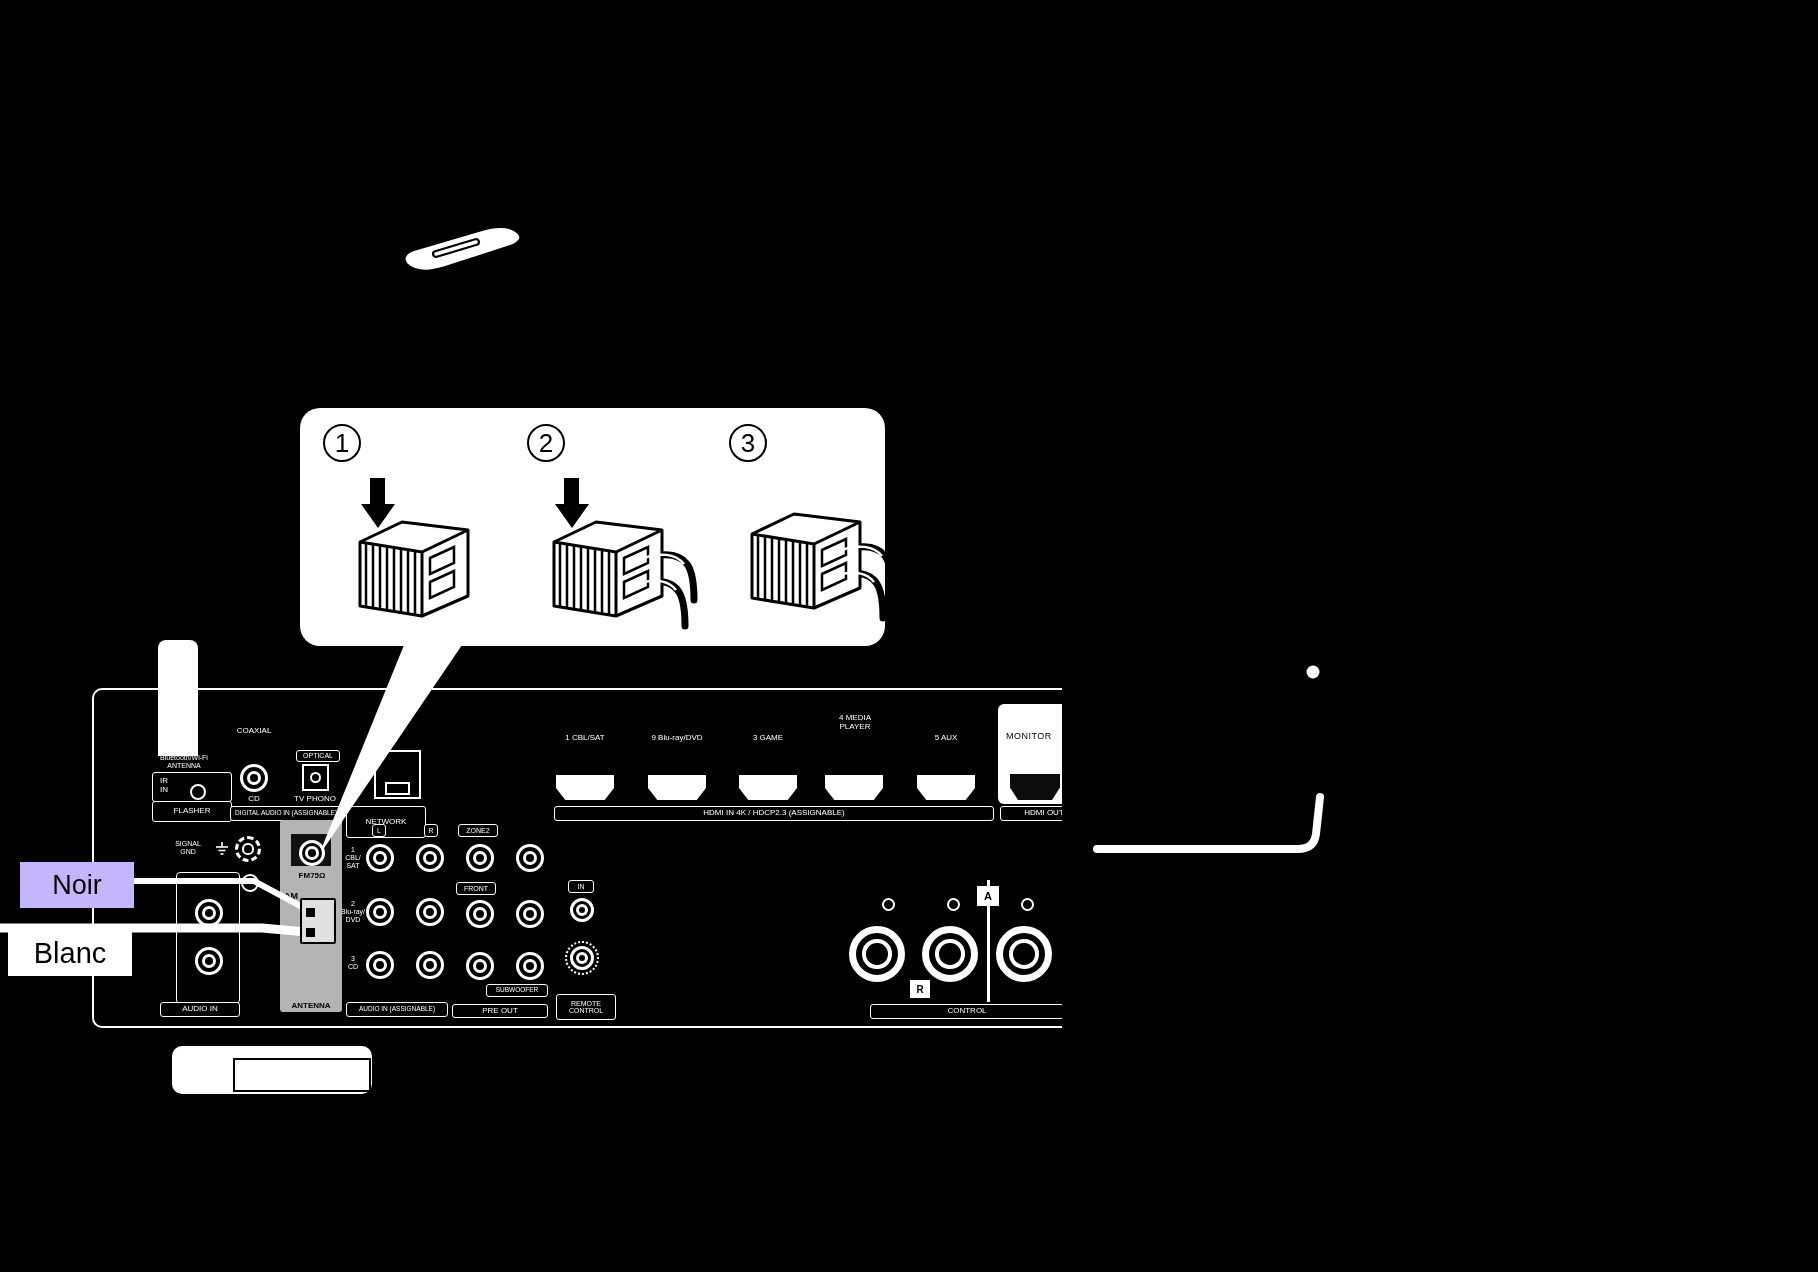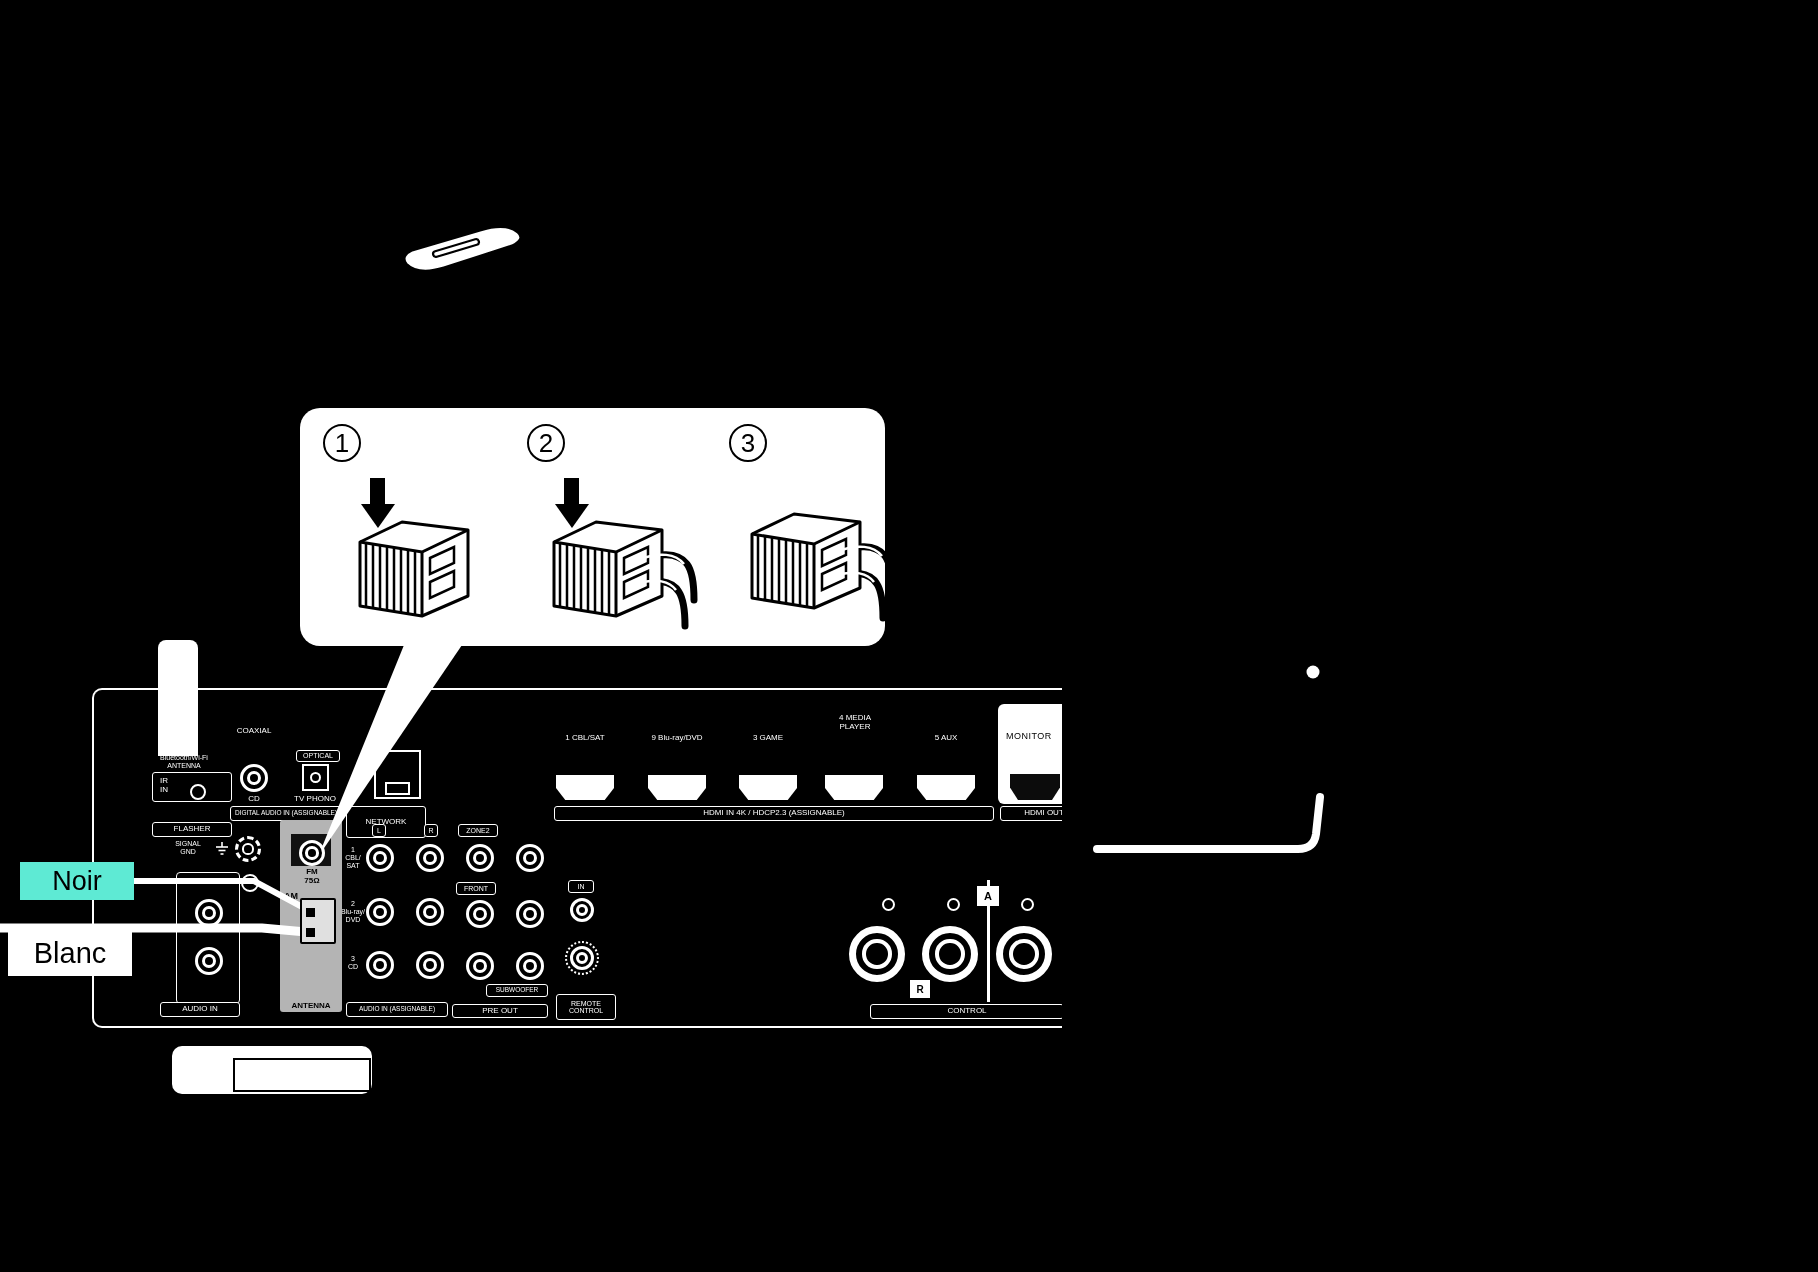--- a/index.html
+++ b/index.html
@@ -42,21 +42,21 @@
       <span>Bluetooth/Wi-Fi</span>
         <span>ANTENNA</span>
     </div>
 
     <div class="abs" style="left:58px;top:82px;width:80px;height:30px;border:1.5px solid #fff;border-radius:3px"></div>
     <div class="abs w t8 stack" style="left:66px;top:86px">
       <span>IR</span>
         <span>IN</span>
     </div>
     <div class="ring" style="left:96px;top:94px;width:16px;height:16px"></div>
-    <div class="bar t8" style="left:58px;top:132px;width:80px;height:15px">FLASHER</div>
+    <div class="bar t8" style="left:58px;top:111px;width:80px;height:21px">FLASHER</div>
 
     <div class="abs w t8 ctr" style="left:132px;top:36px;width:56px;height:10px">COAXIAL</div>
     <div class="rca" style="left:146px;top:74px;width:28px;height:28px"></div>
     <div class="abs w t8 ctr" style="left:146px;top:104px;width:28px;height:10px">CD</div>
     <div class="bar t7" style="left:202px;top:60px;width:44px;height:12px">OPTICAL</div>
     <div class="abs" style="left:208px;top:74px;width:27px;height:27px;border:2px solid #fff;background:#000">
       <div class="ring" style="left:6px;top:6px;width:11px;height:11px"></div>
     </div>
     <div class="abs w t8 ctr" style="left:190px;top:104px;width:62px;height:10px">TV PHONO</div>
     <div class="bar t6" style="left:136px;top:116px;width:112px;height:15px">DIGITAL AUDIO IN (ASSIGNABLE)</div>
@@ -158,21 +158,21 @@
     <div class="post" style="left:828px;top:236px"></div>
     <div class="post" style="left:902px;top:236px"></div>
     <div class="abs ctr b" style="left:816px;top:290px;width:20px;height:18px;background:#fff;font-weight:bold;font-size:10px">R</div>
     <div class="bar t8" style="left:776px;top:314px;width:194px;height:15px">CONTROL</div>
   </div>
 
   <div class="abs" style="left:158px;top:640px;width:40px;height:116px;background:#fff;border-radius:8px 8px 0 0;z-index:2"></div>
 
   <div class="abs" style="left:280px;top:820px;width:62px;height:192px;background:#b4b4b4;border-radius:3px;z-index:2"></div>
   <div class="abs" style="left:291px;top:834px;width:40px;height:32px;background:#111;z-index:2"></div>
-  <div class="abs b t8 ctr stack" style="left:290px;top:866px;width:44px;height:20px;flex-direction:column;font-weight:bold;z-index:2">
+  <div class="abs b t8 ctr stack" style="left:290px;top:866px;width:44px;height:20px;flex-direction:row;font-weight:bold;z-index:2">
     <span>FM</span>
       <span>75Ω</span>
   </div>
   <div class="abs b t9" style="left:284px;top:892px;width:22px;font-weight:bold;z-index:2">AM</div>
   <div class="abs b t8 ctr" style="left:282px;top:1000px;width:58px;height:12px;font-weight:bold;z-index:2">ANTENNA</div>
 
   <div class="abs" style="left:172px;top:1046px;width:200px;height:48px;background:#fff;border-radius:10px;z-index:2"></div>
   <div class="abs" style="left:233px;top:1058px;width:138px;height:34px;background:#fff;border:2px solid #000;z-index:2"></div>
 
   <svg class="abs" style="left:0;top:0;z-index:3" width="1818" height="1272" viewBox="0 0 1818 1272">
@@ -278,16 +278,16 @@
             <line x1="87" y1="56" x2="87" y2="142"></line>
         </g>
         <polygon points="102,80 126,69 126,85 102,96" fill="#fff" stroke="#000" stroke-width="2.5"></polygon>
         <polygon points="102,104 126,93 126,109 102,120" fill="#fff" stroke="#000" stroke-width="2.5"></polygon>
         <path d="M116,82 C138,73 154,76 162,86" stroke="#fff" stroke-width="2.5" fill="none"></path>
         <path d="M116,106 C134,99 148,104 154,112" stroke="#fff" stroke-width="2.5" fill="none"></path>
       </g>
     </svg>
   </div>
 
-  <div class="abs ctr b" style="left:20px;top:862px;width:114px;height:38px;background:#5eead4;font-size:27px;z-index:5">Noir</div>
+  <div class="abs ctr b" style="left:20px;top:862px;width:114px;height:46px;background:#c4b5fd;font-size:27px;z-index:5">Noir</div>
   <div class="abs ctr b" style="left:8px;top:930px;width:124px;height:46px;background:#fff;font-size:29px;z-index:5">Blanc</div>
 
 </div>
 
 </body></html>

